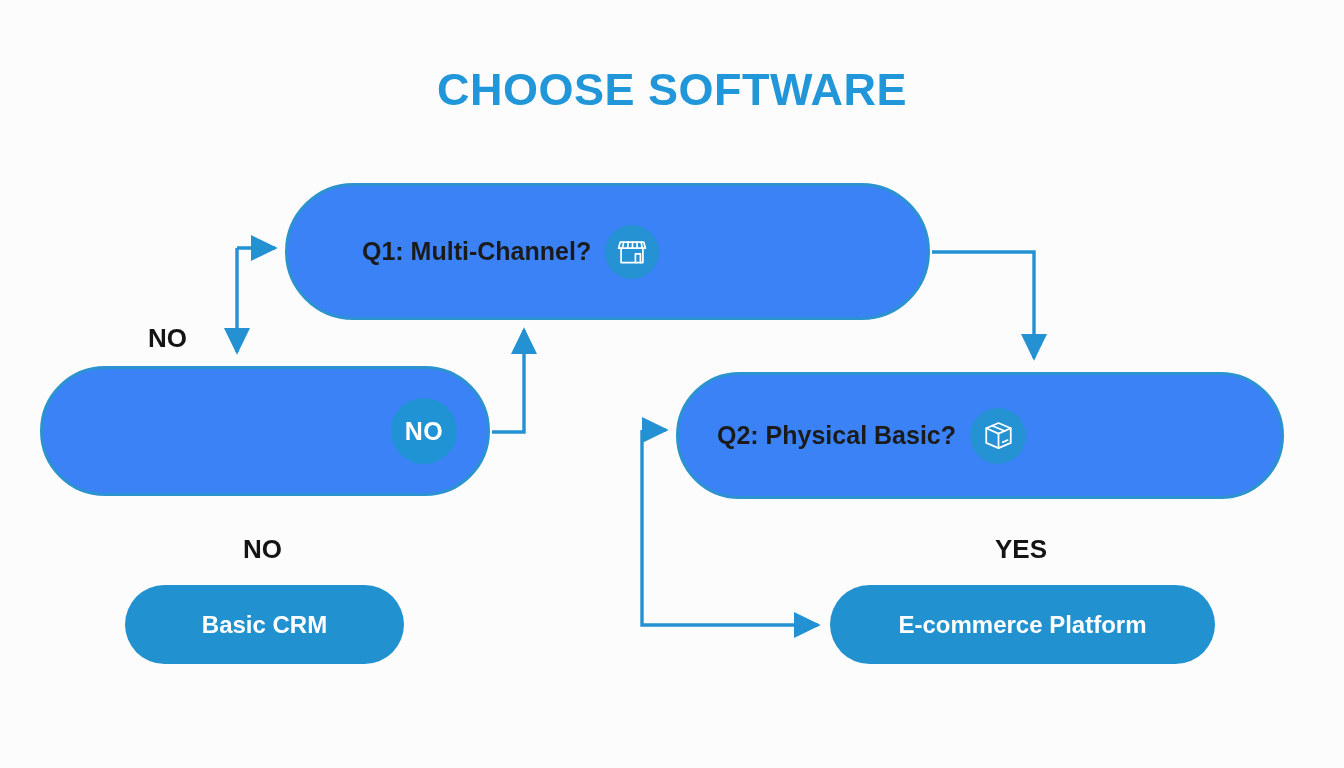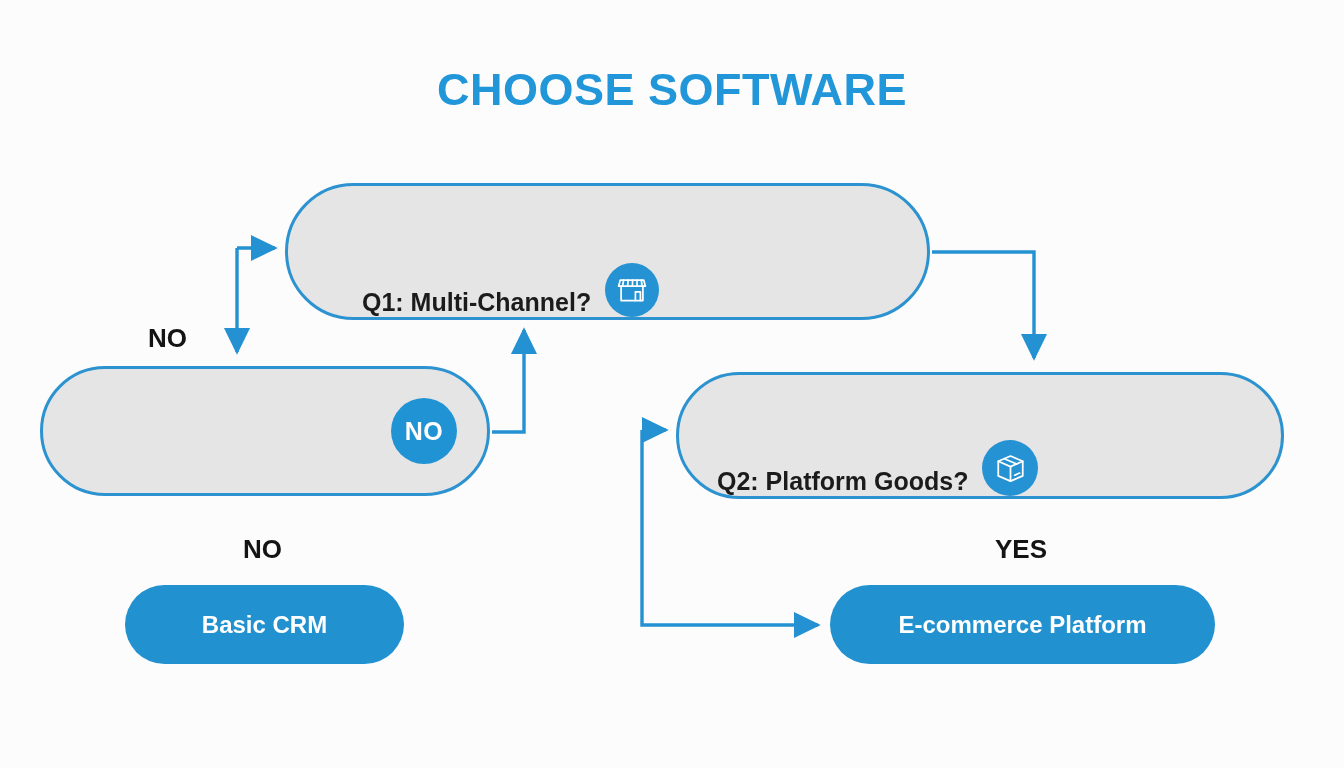--- a/index.html
+++ b/index.html
@@ -39,23 +39,23 @@
     top: 0;
     width: 1344px;
     height: 768px;
     pointer-events: none;
   }
   
   .node {
     position: absolute;
     box-sizing: border-box;
     border: 3px solid #2c93d0;
-    background: #e5e5e5;
-    display: flex;
-    align-items: flex-end;
+    background: #3b82f6;
+    display: flex;
+    align-items: center;
   }
   .node-q1 {
     left: 285px;
     top: 183px;
     width: 645px;
     height: 137px;
     border-radius: 69px;
   }
   .node-q2 {
     left: 676px;
@@ -209,21 +209,21 @@
     </span>
     <span class="side-answer q1-yes">YES</span>
   </div>
 
   <div class="node node-empty">
     <span class="node-label" style="margin-left:40px"></span>
   </div>
   <div class="badge-no">NO</div>
 
   <div class="node node-q2">
-    <span class="node-label q2-label">Q2: Platform Goods?</span>
+    <span class="node-label q2-label">Q2: Physical Basic?</span>
     <span class="icon-circle q2-icon">
       <svg width="35" height="35" viewBox="0 0 36 36" xmlns="http://www.w3.org/2000/svg">
         <g fill="none" stroke="#ffffff" stroke-width="1.8" stroke-linejoin="round" stroke-linecap="round">
           <path d="M18 5.2 L30.6 10.6 L30.6 25.6 L18 31 L5.4 25.6 L5.4 10.6 Z"></path>
           <path d="M5.4 10.6 L18 16.1 L30.6 10.6"></path>
           <path d="M18 16.1 L18 31"></path>
           <path d="M11.6 7.9 L24.4 13.4"></path>
           <path d="M22.3 24.9 L27.4 22.7"></path>
         </g>
       </svg>

